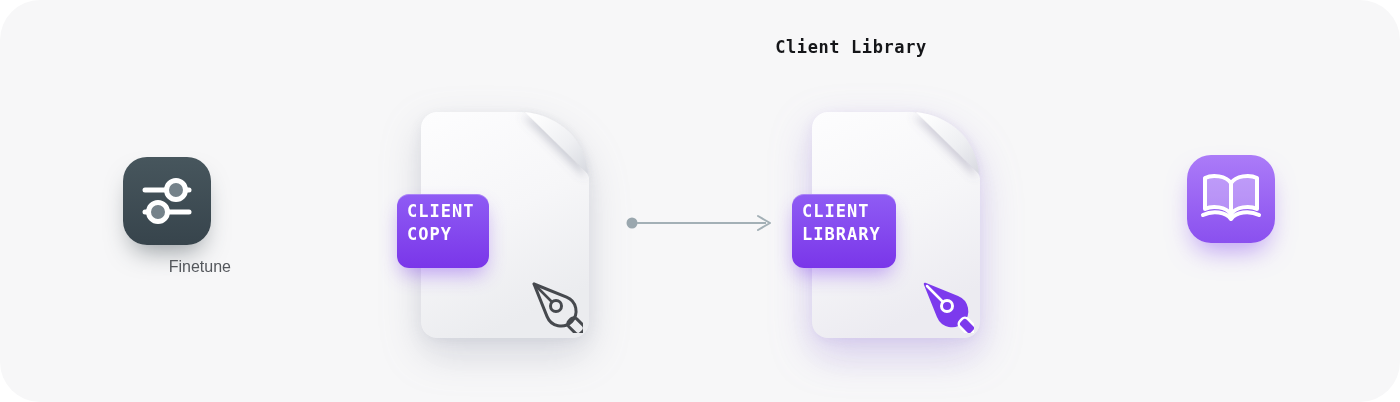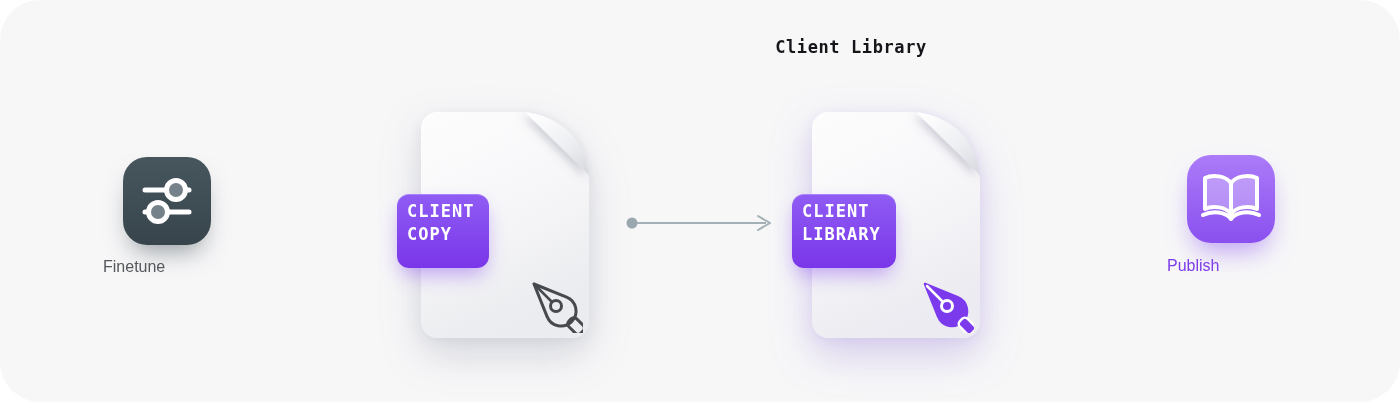--- a/index.html
+++ b/index.html
@@ -37,21 +37,21 @@
     background:linear-gradient(180deg,#47565d 0%,#37444c 100%);
     box-shadow:0 14px 24px -8px rgba(55,68,76,0.5);
   }
   #tile-publish{
     left:1187px;top:155px;
     background:linear-gradient(180deg,#ab7bf8 0%,#8a50ef 100%);
     box-shadow:0 14px 26px -7px rgba(139,82,240,0.55);
   }
   .tile-label{
     width:128px;
-    text-align:left;
+    text-align:right;
     font-size:16px;
     line-height:18px;
   }
   #label-finetune{left:103px;top:258px;color:#54575c;}
   #label-publish{left:1167px;top:257px;color:#7d3de9;}
 
   
   .doc-svg{overflow:visible;}
   #doc-file{left:421px;top:112px;filter:drop-shadow(0 16px 20px rgba(110,115,140,0.22)) drop-shadow(0 4px 6px rgba(110,115,140,0.10));}
   #doc-library{left:812px;top:112px;filter:drop-shadow(0 16px 20px rgba(136,106,210,0.28)) drop-shadow(0 4px 6px rgba(136,106,210,0.12));}
@@ -176,15 +176,14 @@
 
   <div class="abs tile" id="tile-publish">
     <svg width="64" height="56" viewBox="0 0 64 56">
       <g stroke="#ffffff" stroke-width="4" stroke-linejoin="round" stroke-linecap="round">
         <path d="M 32 12 C 27 5 14 3 6 7 L 6 38 C 14 34 27 36 32 43 Z" fill="rgba(255,255,255,0.30)"></path>
         <path d="M 32 12 C 37 5 50 3 58 7 L 58 38 C 50 34 37 36 32 43 Z" fill="rgba(255,255,255,0.30)"></path>
         <path d="M 4 44 C 14 39 27 41 32 48 C 37 41 50 39 60 44" fill="none"></path>
       </g>
     </svg>
   </div>
-  <div class="abs tile-label" id="label-publish">Publish</div>
 
 </div>
 
 </body></html>

